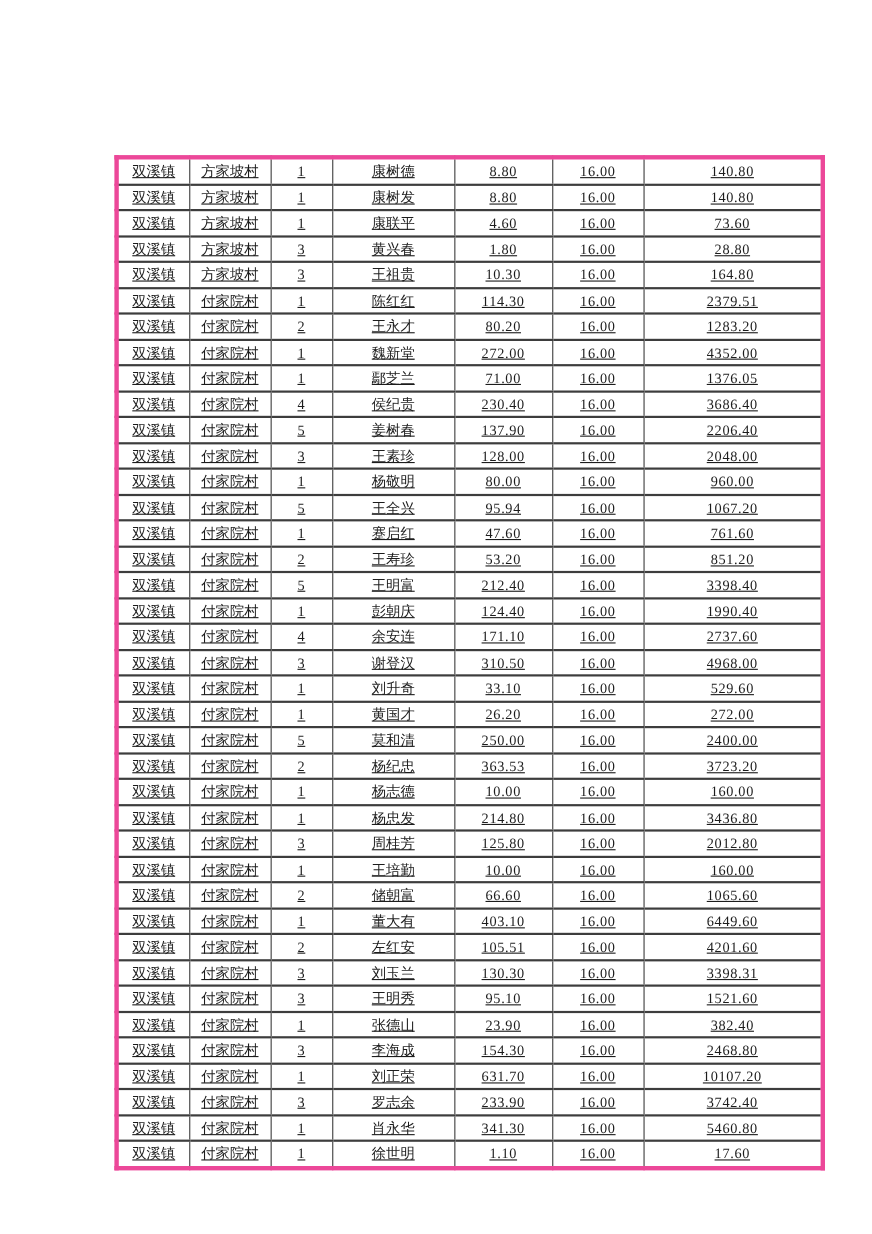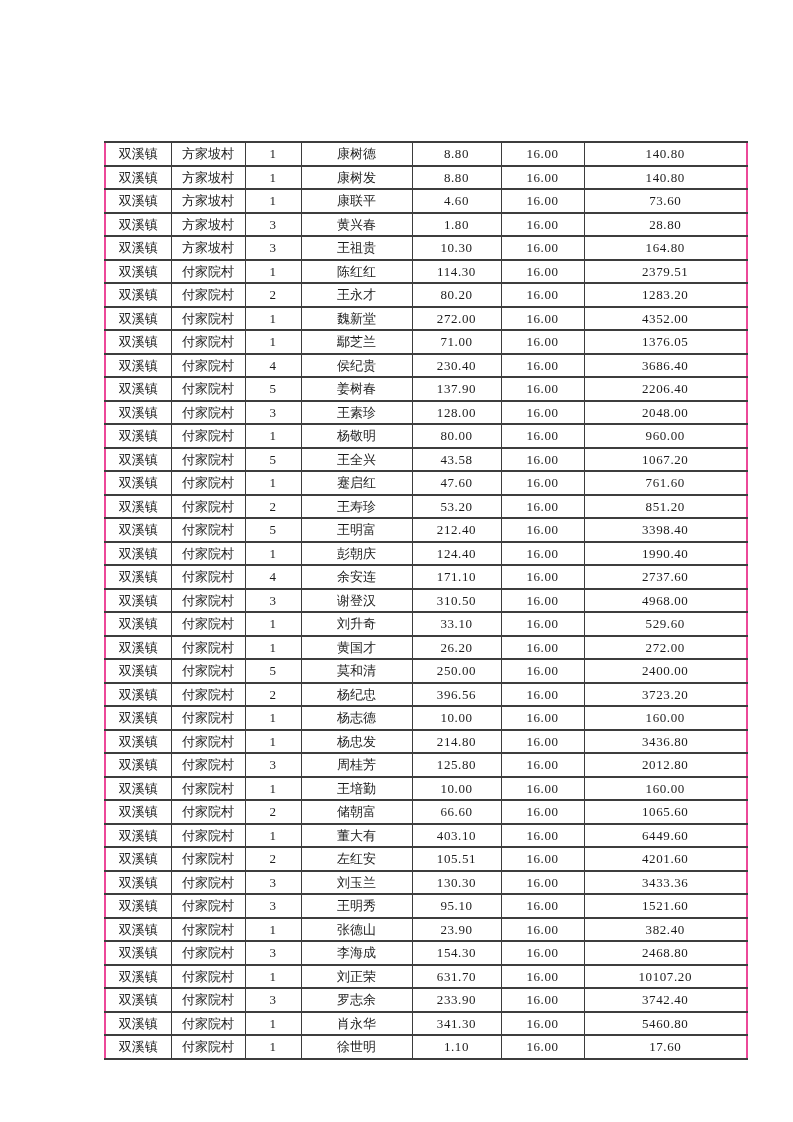--- a/index.html
+++ b/index.html
@@ -31,21 +31,21 @@
     border-width: 2px 1px;        
     padding: 0;
     height: 21.5px;
     text-align: center;
     vertical-align: middle;
     font-size: 13px;
     line-height: 1;
     white-space: nowrap;
     overflow: hidden;
   }
-  table.data-table { border: 2px solid #ec4899; }
+  table.data-table { border: 4px solid #ec4899; text-decoration: underline; }
   table.data-table td.num {
     letter-spacing: 0.6px;        
   }
 </style>
 </head>
 <body>
 
 <div class="page">
   <table class="data-table">
     <colgroup>
@@ -173,21 +173,21 @@
           <td>杨敬明</td>
           <td class="num">80.00</td>
           <td class="num">16.00</td>
           <td class="num">960.00</td>
         </tr>
         <tr>
           <td>双溪镇</td>
           <td>付家院村</td>
           <td class="num">5</td>
           <td>王全兴</td>
-          <td class="num">43.58</td>
+          <td class="num">95.94</td>
           <td class="num">16.00</td>
           <td class="num">1067.20</td>
         </tr>
         <tr>
           <td>双溪镇</td>
           <td>付家院村</td>
           <td class="num">1</td>
           <td>蹇启红</td>
           <td class="num">47.60</td>
           <td class="num">16.00</td>
@@ -263,21 +263,21 @@
           <td>莫和清</td>
           <td class="num">250.00</td>
           <td class="num">16.00</td>
           <td class="num">2400.00</td>
         </tr>
         <tr>
           <td>双溪镇</td>
           <td>付家院村</td>
           <td class="num">2</td>
           <td>杨纪忠</td>
-          <td class="num">396.56</td>
+          <td class="num">363.53</td>
           <td class="num">16.00</td>
           <td class="num">3723.20</td>
         </tr>
         <tr>
           <td>双溪镇</td>
           <td>付家院村</td>
           <td class="num">1</td>
           <td>杨志德</td>
           <td class="num">10.00</td>
           <td class="num">16.00</td>
@@ -337,21 +337,21 @@
           <td class="num">16.00</td>
           <td class="num">4201.60</td>
         </tr>
         <tr>
           <td>双溪镇</td>
           <td>付家院村</td>
           <td class="num">3</td>
           <td>刘玉兰</td>
           <td class="num">130.30</td>
           <td class="num">16.00</td>
-          <td class="num">3433.36</td>
+          <td class="num">3398.31</td>
         </tr>
         <tr>
           <td>双溪镇</td>
           <td>付家院村</td>
           <td class="num">3</td>
           <td>王明秀</td>
           <td class="num">95.10</td>
           <td class="num">16.00</td>
           <td class="num">1521.60</td>
         </tr>

